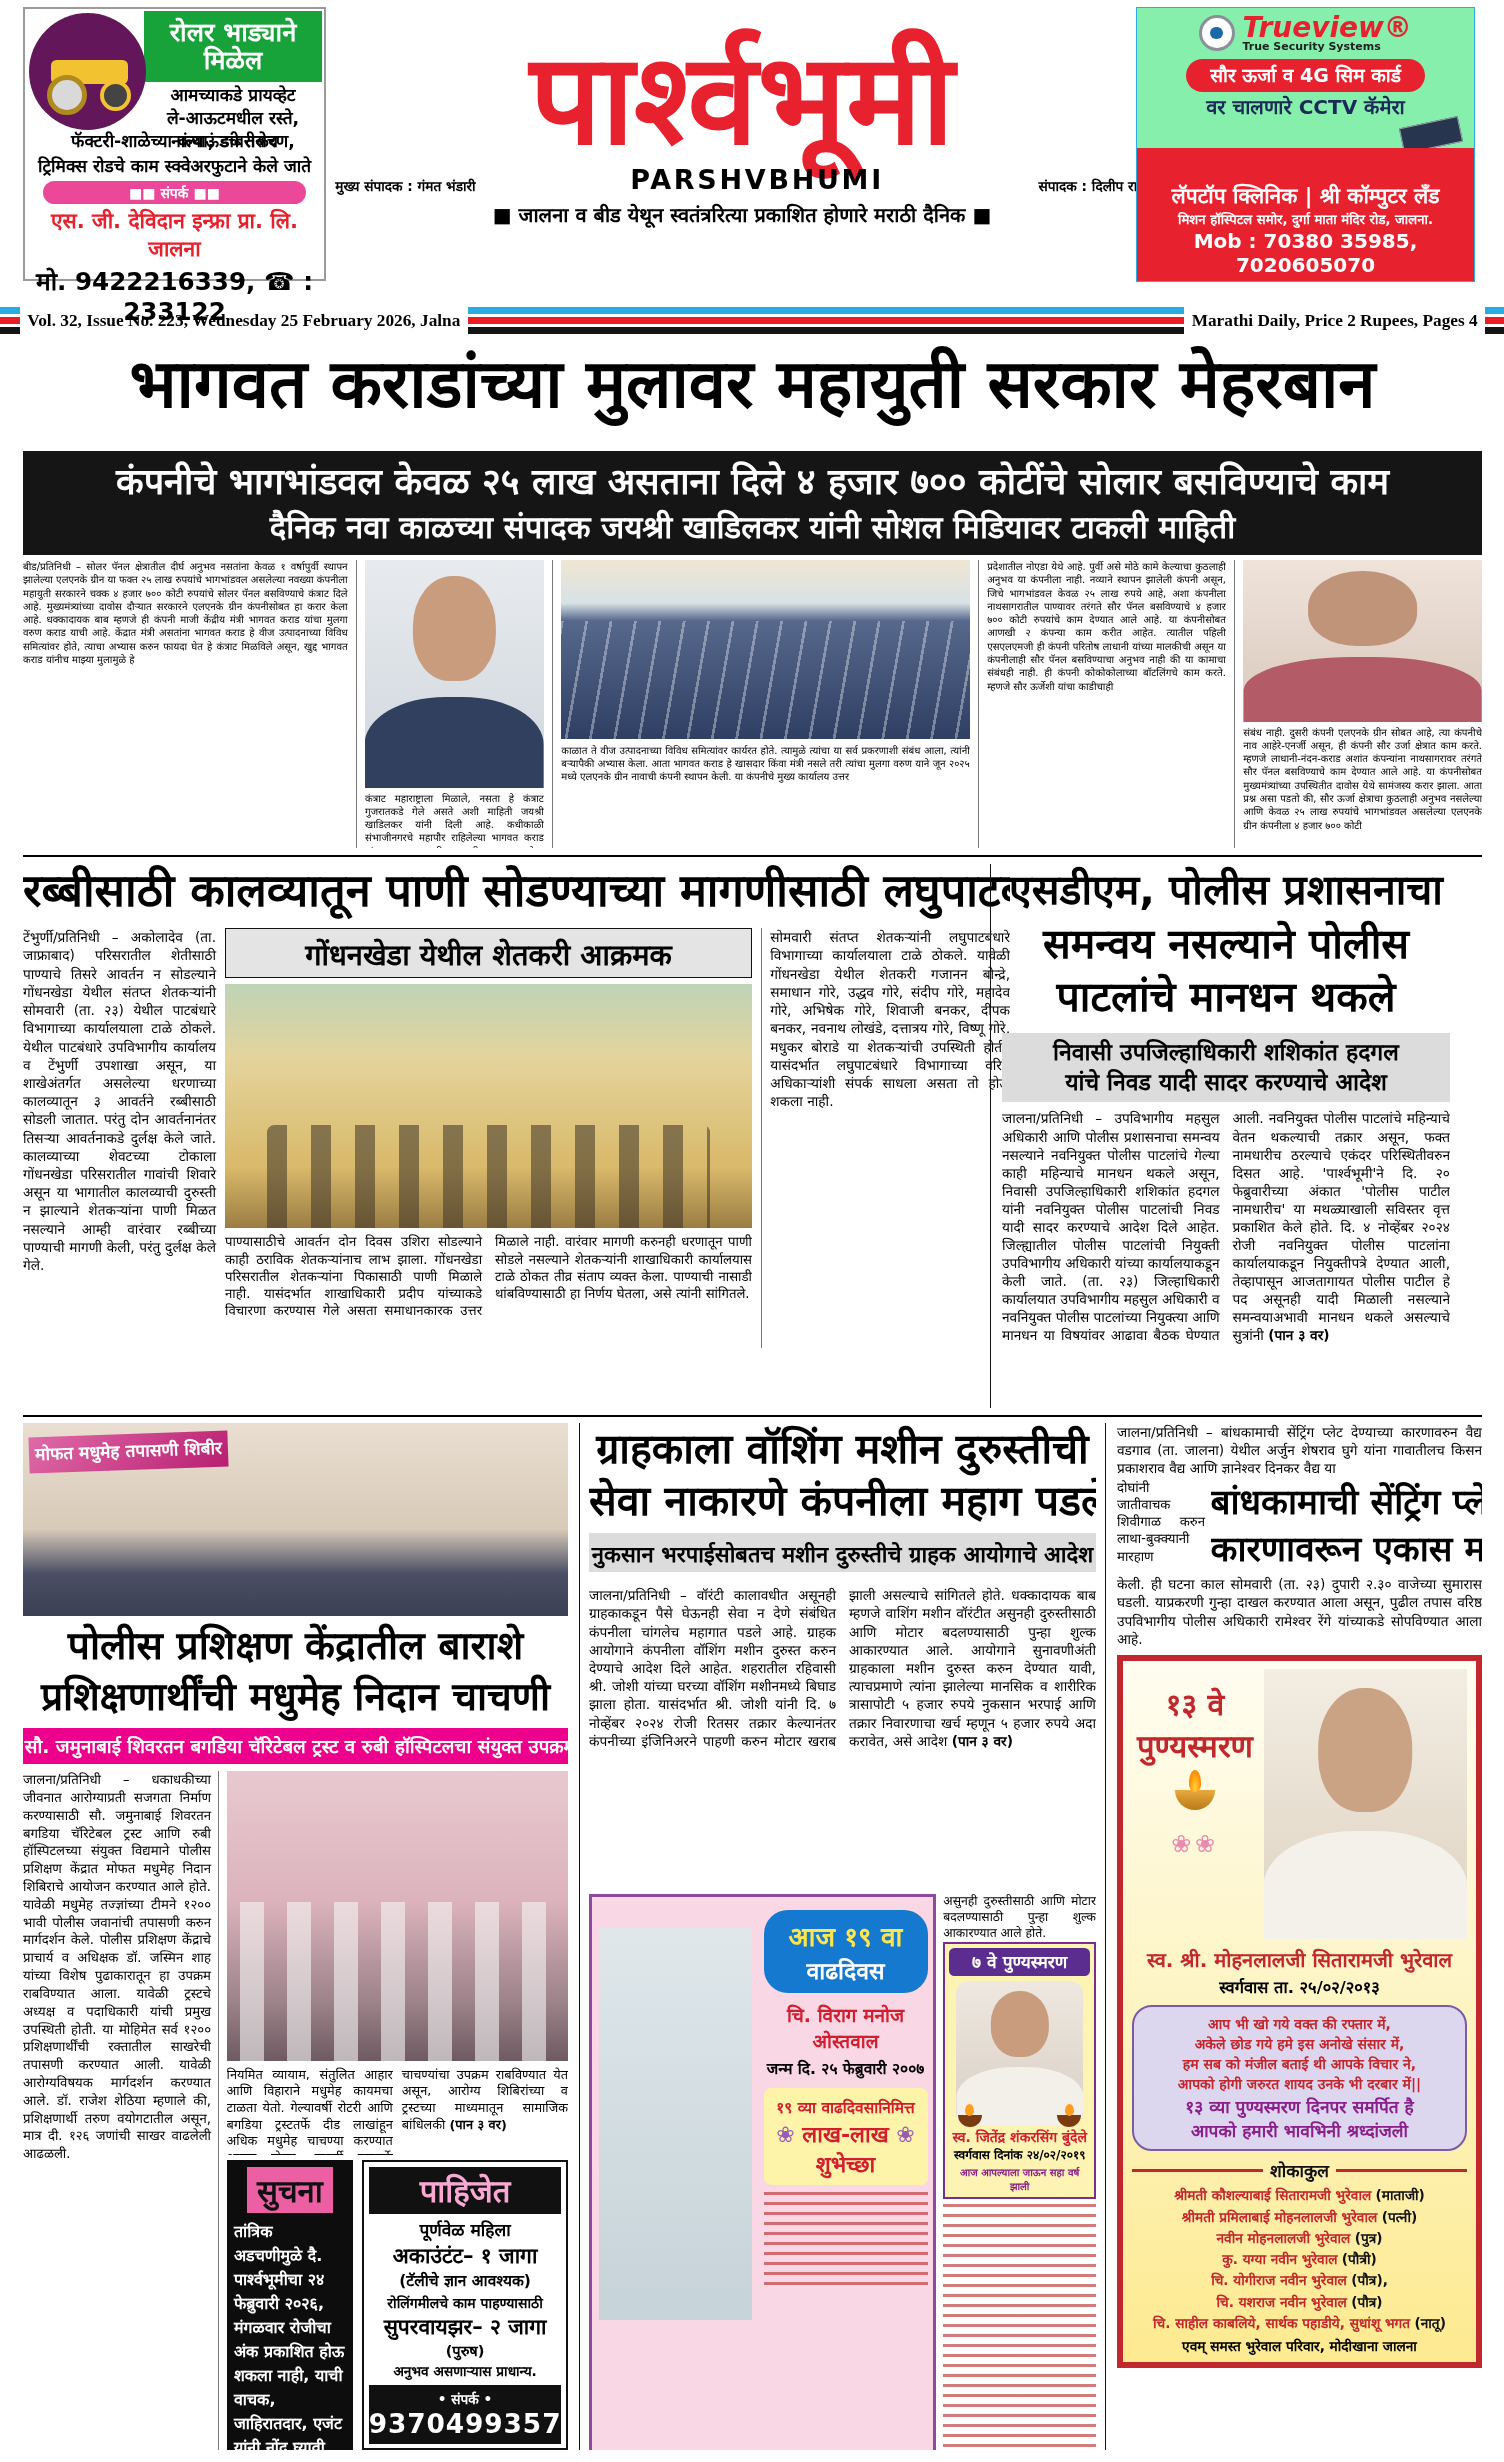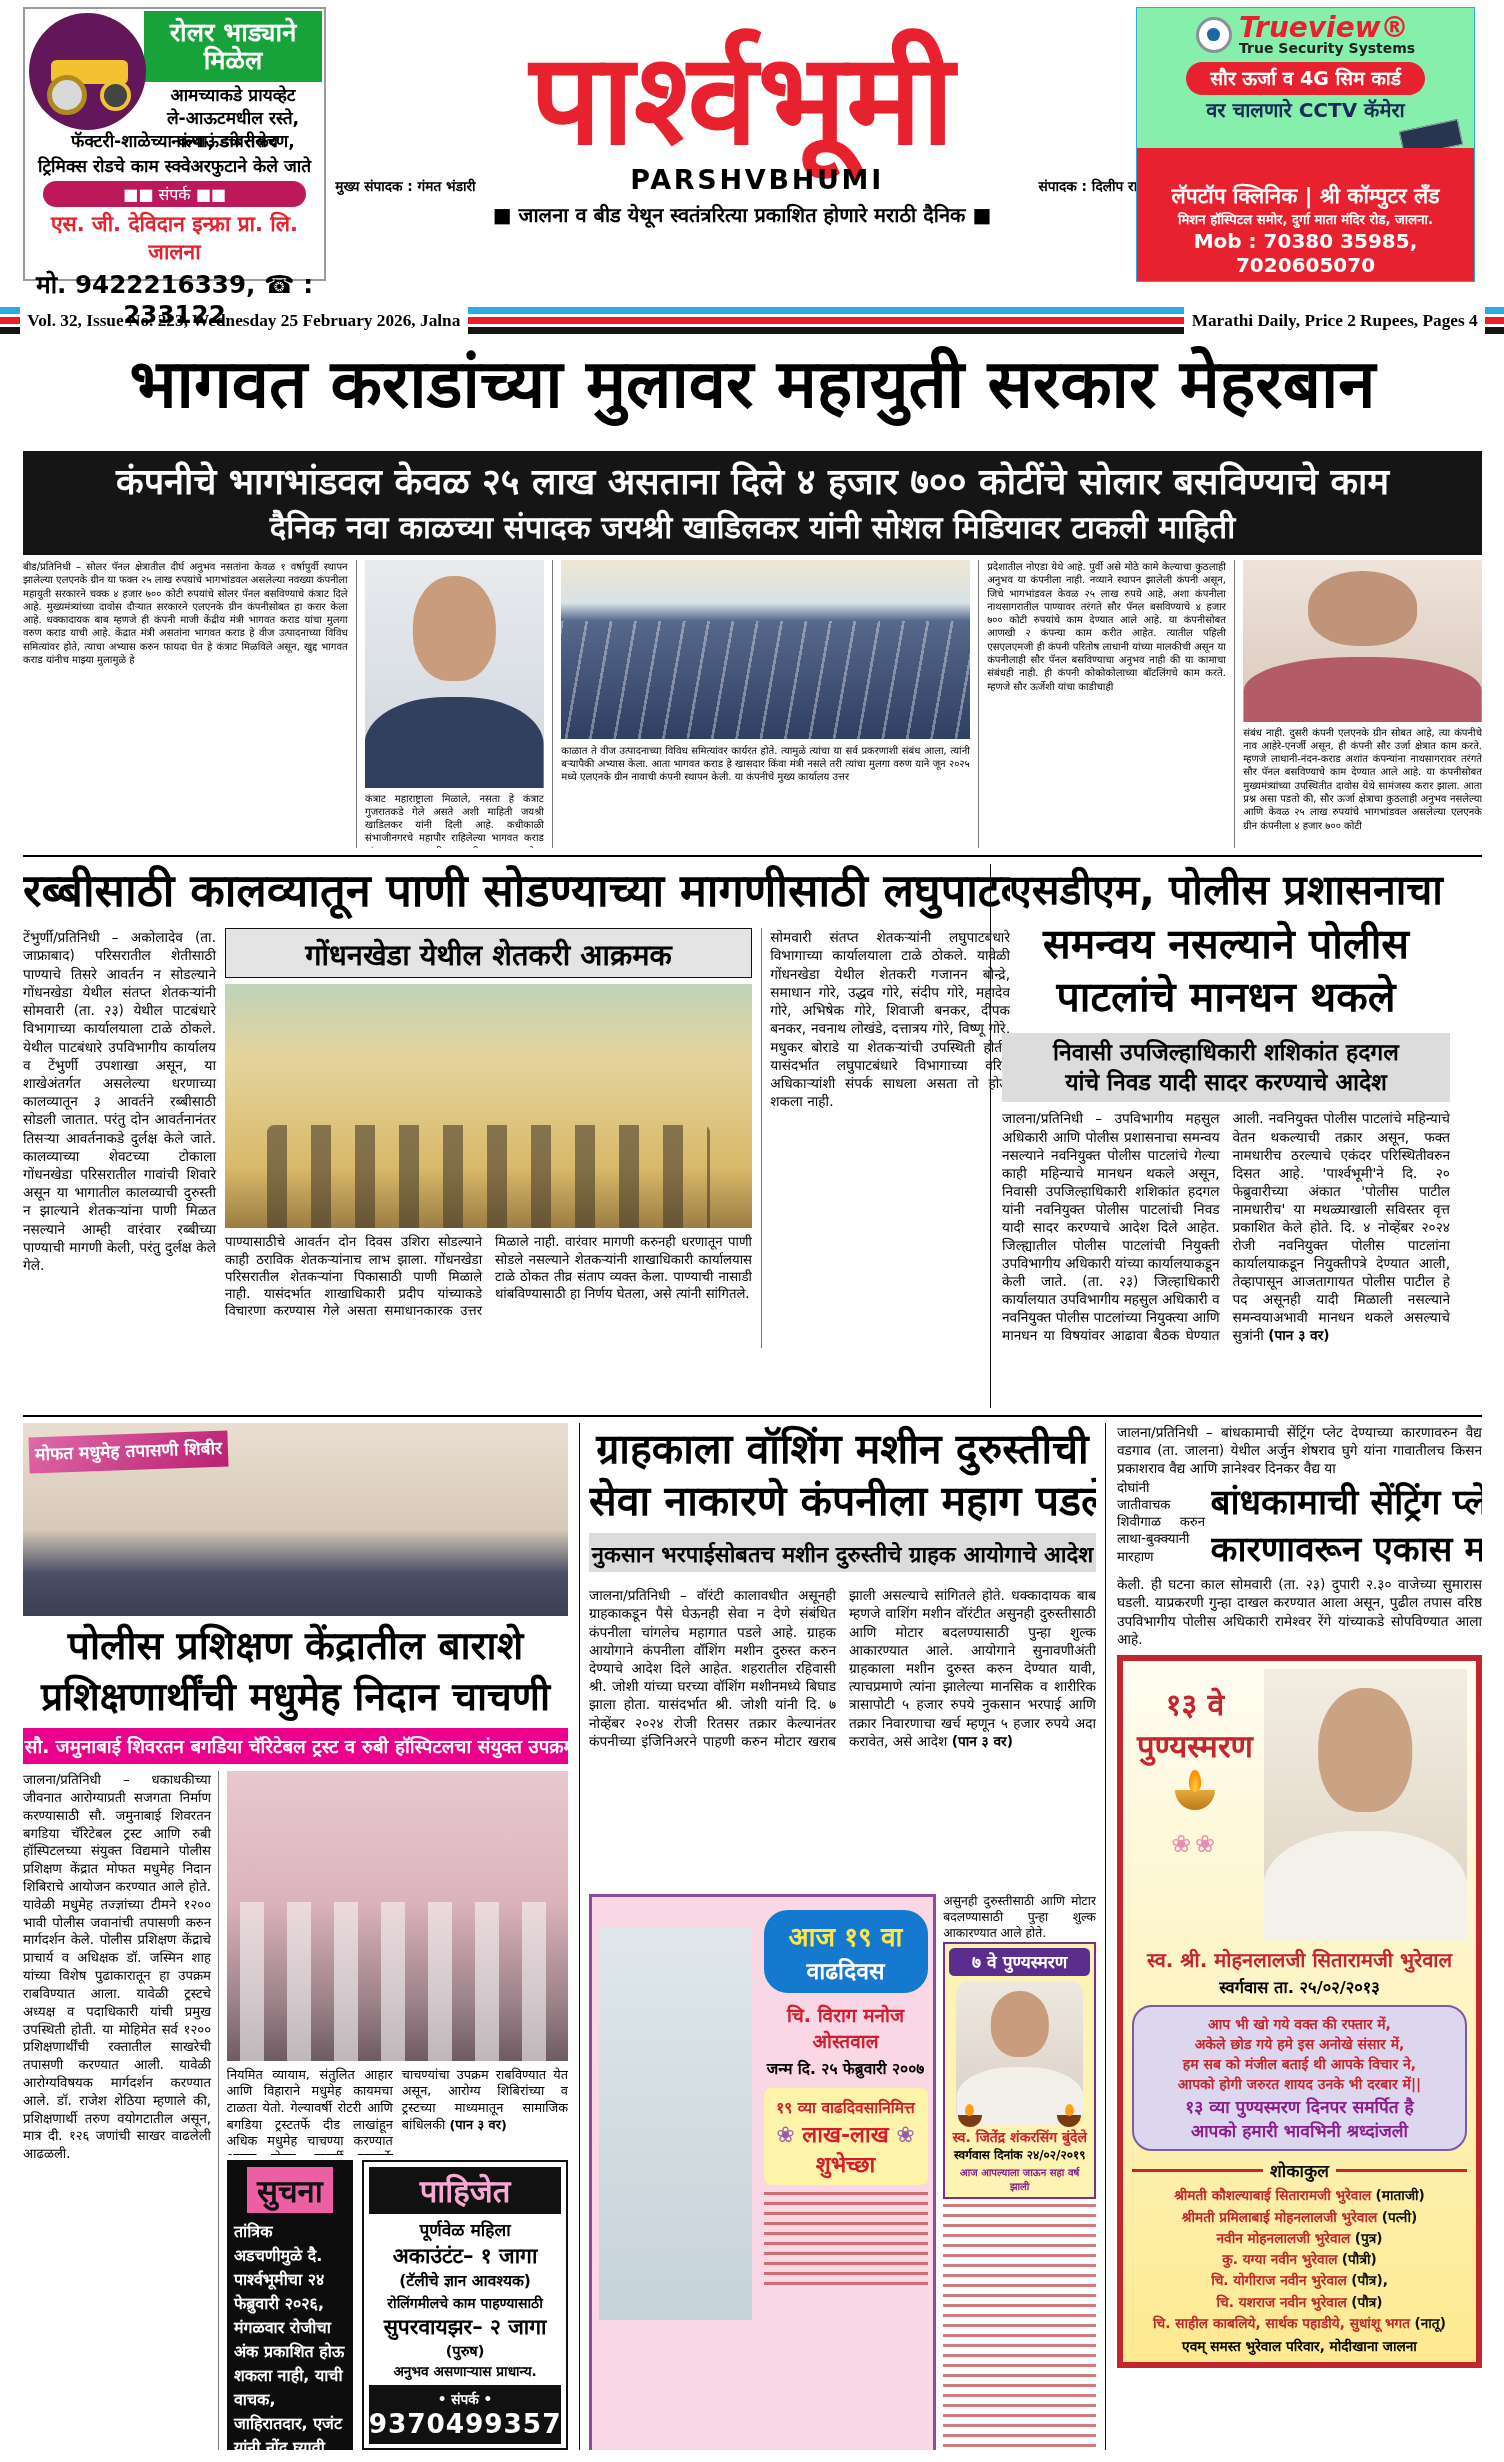--- a/index.html
+++ b/index.html
@@ -9,35 +9,35 @@
   .pageref{font-weight:bold;}
   
   #left-ad{position:absolute;left:23px;top:7.3px;width:303px;height:274px;border:2.7px solid #9a9a9a;background:#fff;box-sizing:border-box;padding:1.8px;}
   .la-top{position:relative;height:117px;}
   .la-circle{position:absolute;left:1.8px;top:1.8px;width:117px;height:117px;border-radius:50%;background:#63175a;overflow:hidden;}
   .la-roller-body{position:absolute;left:22px;top:47px;width:77px;height:24px;background:#f2c230;border-radius:5.5px;}
   .la-roller-wheel{position:absolute;left:18px;top:62px;width:40px;height:40px;border-radius:50%;background:#d9d9d9;border:5.5px solid #b08a1e;box-sizing:border-box;}
   .la-roller-wheel2{position:absolute;left:71px;top:67px;width:31px;height:31px;border-radius:50%;background:#444;border:4.6px solid #f2c230;box-sizing:border-box;}
   .la-banner{margin-left:117px;background:#17a23a;color:#fff;font-weight:bold;font-size:25.5px;text-align:center;padding:7.3px 1.8px;line-height:1.1;}
   .la-lines{font-weight:bold;font-size:17.3px;text-align:center;line-height:1.35;margin-top:1.8px;}
-  .la-contact{background:#be185d;color:#fff;font-weight:normal;font-size:16px;text-align:center;border-radius:14.6px;margin:2.7px 16.4px;padding:1.8px 0;}
+  .la-contact{background:#ec4899;color:#fff;font-weight:bold;font-size:14px;text-align:center;border-radius:14.6px;margin:2.7px 16.4px;padding:1.8px 0;}
   .la-company{color:#e8212e;font-weight:bold;font-size:21px;text-align:center;margin-top:1.8px;}
   .la-phone{font-weight:bold;font-size:24.6px;text-align:center;margin-top:1.8px;}
   #masthead{position:absolute;left:328px;top:1.8px;width:828px;text-align:center;}
   .m-title{color:#e8212e;font-weight:bold;font-size:126px;line-height:1.55;white-space:nowrap;overflow:hidden;}
   .m-row{display:flex;justify-content:space-between;align-items:flex-end;margin-top:-33px;padding:0 7.3px;}
   .m-ed{font-size:13.7px;font-weight:bold;}
   .m-en{font-size:27px;font-weight:bold;letter-spacing:2.7px;}
   .m-tagline{font-size:20px;font-weight:bold;margin-top:5.5px;}
   #right-ad{position:absolute;left:1136px;top:7.3px;width:339px;height:275px;border:1.8px solid #2aabe2;background:#86efac;box-sizing:border-box;overflow:hidden;}
   .ra-logo{display:flex;align-items:center;justify-content:center;gap:7.3px;margin-top:5.5px;}
   .ra-logo-icon{width:36px;height:36px;border-radius:50%;border:3.6px solid #8a8f98;box-sizing:border-box;position:relative;background:#fff;}
   .ra-logo-icon::after{content:"";position:absolute;left:8.2px;top:8.2px;width:12.8px;height:12.8px;border-radius:50%;background:#1c67a8;}
   .ra-brand{color:#e8212e;font-weight:bold;font-style:italic;font-size:28px;line-height:1;}
-  .ra-sub{font-size:14px;font-weight:bold;color:#222;text-align:left;margin-top:-1.8px;}
+  .ra-sub{font-size:11px;font-weight:bold;color:#222;text-align:left;margin-top:-1.8px;}
   .ra-pill{background:#e8212e;color:#fff;font-weight:bold;font-size:19px;text-align:center;border-radius:18px;width:228px;margin:5.5px auto 0;padding:3.6px 5.5px;}
   .ra-line2{color:#1b2a56;font-weight:bold;font-size:20px;text-align:center;margin-top:1.8px;}
   .ra-cams{position:relative;height:67px;margin:3.6px 9px 0;}
   .ra-cam{position:absolute;bottom:3.6px;width:31px;height:36px;background:#fff;border:1.8px solid #777;border-radius:7.3px;}
   .ra-cam::after{content:"";position:absolute;left:8.2px;top:9px;width:11px;height:11px;border-radius:50%;background:#222;}
   .ra-pole{position:absolute;right:24px;bottom:0;width:7.3px;height:66px;background:#c9ccd2;}
   .ra-panel{position:absolute;right:3.6px;top:-1.8px;width:58px;height:24px;background:#27354f;transform:rotate(-12deg);border:1.8px solid #9aa2ad;}
   .ra-footer{position:absolute;left:0;right:0;bottom:0;background:#e8212e;color:#fff;text-align:center;padding:4.6px 1.8px;}
   .ra-shop{font-size:21px;font-weight:bold;margin-top:28px;}
   .ra-addr{font-size:13.2px;font-weight:bold;margin-top:0.9px;}

